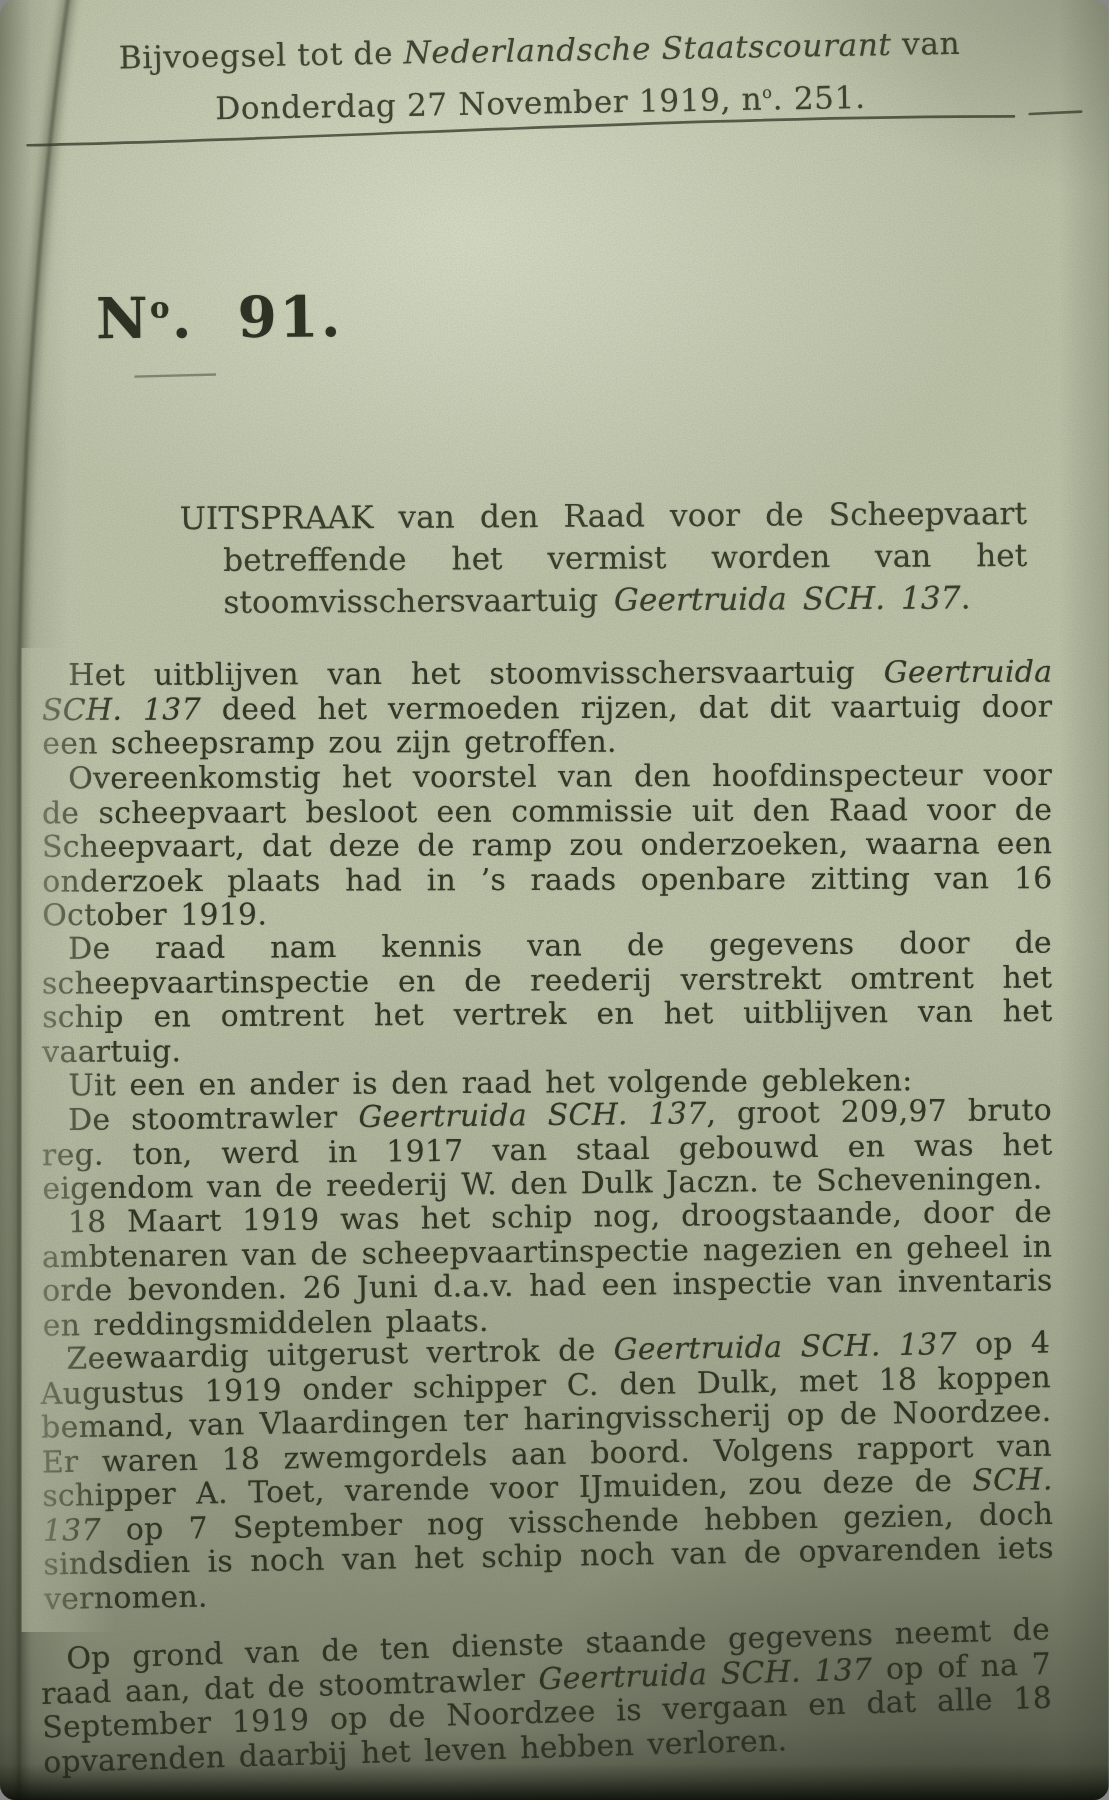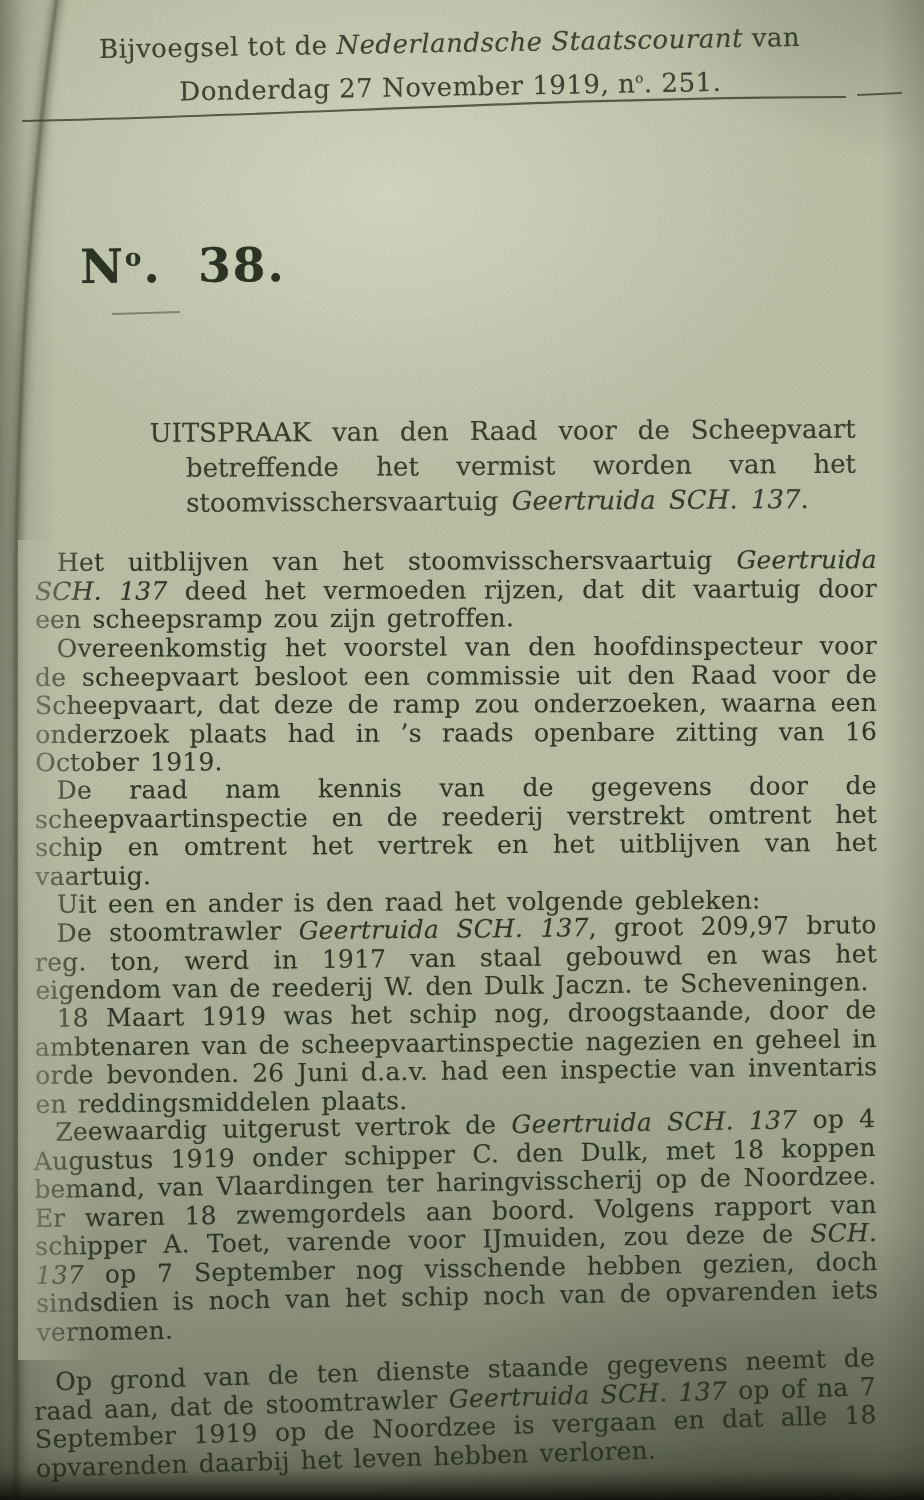--- a/index.html
+++ b/index.html
@@ -10,20 +10,21 @@
     font-family:"DejaVu Serif","Liberation Serif",serif;
     color:rgba(40,46,31,0.92);
     background:
       radial-gradient(ellipse 640px 420px at 42% 13%, rgba(238,242,224,0.55), rgba(238,242,224,0) 70%),
       radial-gradient(ellipse 720px 520px at 88% 103%, rgba(22,27,15,0.45), rgba(22,27,15,0) 62%),
       radial-gradient(ellipse 520px 320px at 101% -2%, rgba(25,30,18,0.25), rgba(25,30,18,0) 60%),
       linear-gradient(to bottom, rgba(0,0,0,0) 52%, rgba(28,33,20,0.16) 76%, rgba(24,28,17,0.40) 96%, rgba(14,17,10,0.60) 100%),
       linear-gradient(to right, rgba(24,28,16,0.40) 0px, rgba(24,28,16,0.10) 26px, rgba(24,28,16,0) 58px),
       linear-gradient(to left, rgba(24,28,16,0.18) 0px, rgba(24,28,16,0) 42px),
       #bfc5ab;
+    border-radius: 13px;
   }
   .masthead {
     position:absolute; left:70px; top:24px; width:760px;
     text-align:center;
     transform:rotate(-1deg); transform-origin:50% 50%;
     font-size:26px; line-height:38px;
     letter-spacing:0.5px;
     color:rgba(44,50,34,0.85);
     text-shadow:0 0 1px rgba(44,50,34,0.4);
   }
@@ -93,21 +94,21 @@
   <div class="masthead">
     <div class="m-line"><span>Bijvoegsel tot de </span><span style="font-style: italic;">Nederlandsche Staatscourant</span><span> van</span></div>
     <div class="m-line"><span>Donderdag 27 November 1919, n</span><sup>o</sup><span>. 251.</span></div>
   </div>
 
   <svg class="rule-svg" width="900" height="48" viewBox="0 0 900 48">
     <path d="M 8 36 C 260 31, 560 12, 830 12" fill="none" stroke="rgba(50,57,38,0.78)" stroke-width="2.2" stroke-linecap="round"></path>
     <path d="M 843 10 L 886 8" fill="none" stroke="rgba(50,57,38,0.75)" stroke-width="2.2" stroke-linecap="round"></path>
   </svg>
 
-  <div class="issue"><span>N</span><sup>o</sup><span>. </span><span>38.</span></div>
+  <div class="issue"><span>N</span><sup>o</sup><span>. </span><span>91.</span></div>
   <div class="issue-underline"></div>
 
   <div class="verdict-title"><span>UITSPRAAK van den Raad voor de Scheepvaart betreffende het vermist worden van het stoomvisschersvaartuig </span><span style="font-style: italic;">Geertruida SCH. 137</span><span>.</span></div>
 
   <div class="doc-body">
     <p class="para r1"><span>Het uitblijven van het stoomvisschersvaartuig </span><span style="font-style: italic;">Geertruida SCH. 137</span><span> deed het vermoeden rijzen, dat dit vaartuig door een scheepsramp zou zijn getroffen.</span></p>
     <p class="para r1"><span>Overeenkomstig het voorstel van den hoofdinspecteur voor de scheepvaart besloot een commissie uit den Raad voor de Scheepvaart, dat deze de ramp zou onderzoeken, waarna een onderzoek plaats had in ’s raads openbare zitting van 16 October 1919.</span></p>
     <p class="para r2"><span>De raad nam kennis van de gegevens door de scheepvaartinspectie en de reederij verstrekt omtrent het schip en omtrent het vertrek en het uitblijven van het vaartuig.</span></p>
     <p class="para r2"><span>Uit een en ander is den raad het volgende gebleken:</span></p>
     <p class="para r3"><span>De stoomtrawler </span><span style="font-style: italic;">Geertruida SCH. 137</span><span>, groot 209,97 bruto reg. ton, werd in 1917 van staal gebouwd en was het eigendom van de reederij W. den Dulk Jaczn. te Scheveningen.</span></p>

